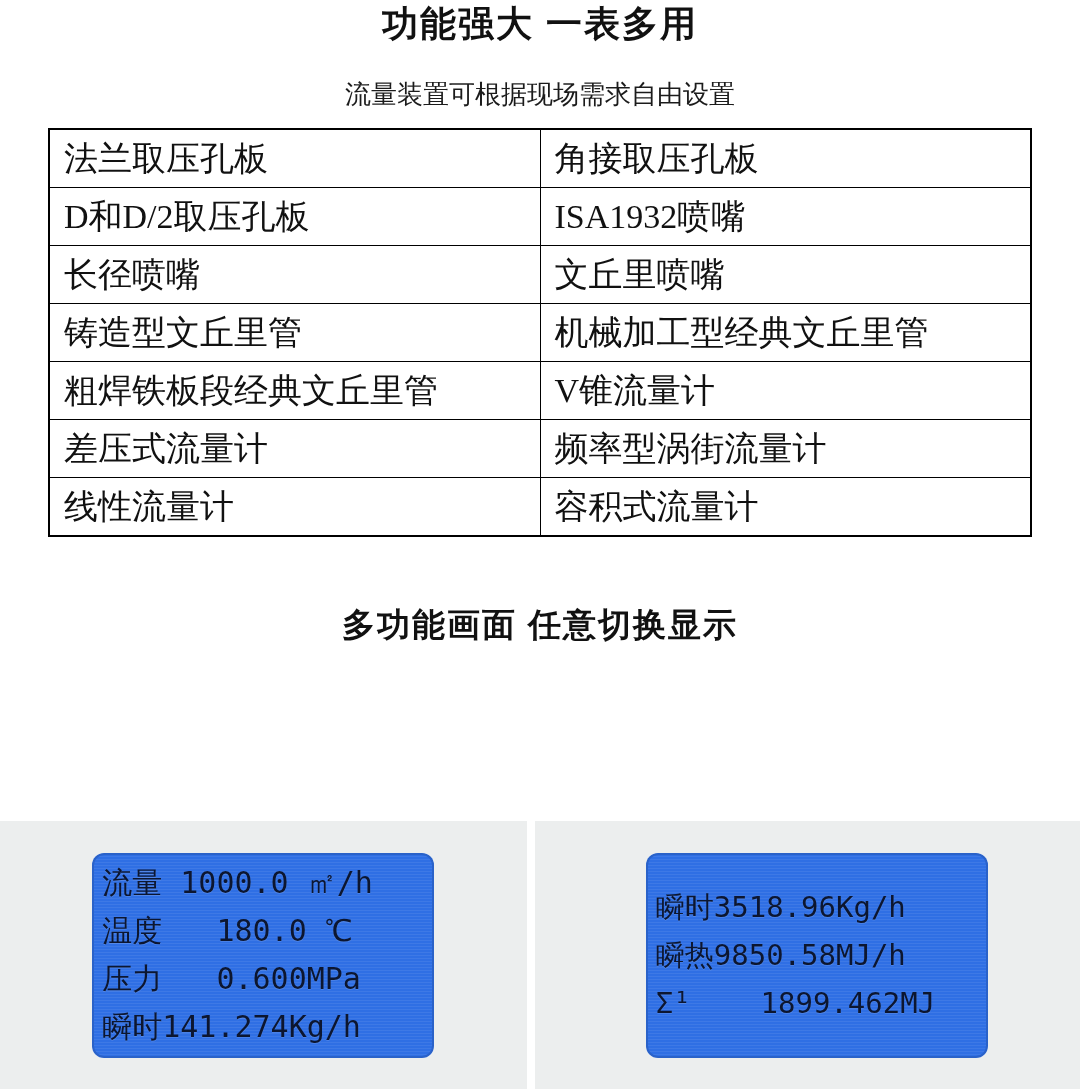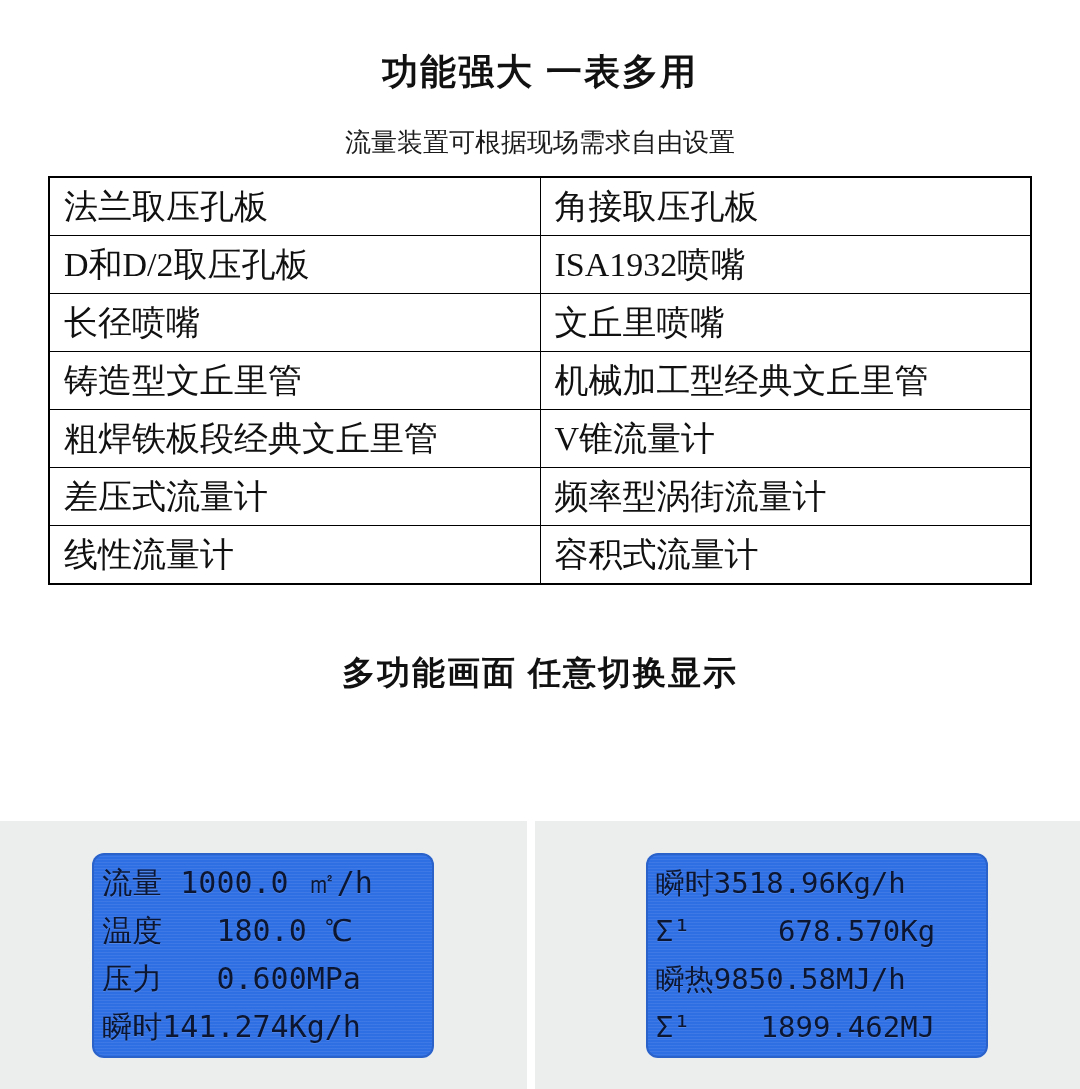--- a/index.html
+++ b/index.html
@@ -18,21 +18,20 @@
   .page {
     width: 1080px;
     height: 1089px;
     position: relative;
   }
   .headline {
     text-align: center;
     font-weight: bold;
     font-size: 36px;
     letter-spacing: 2px;
-    padding-top: 48px;
     color: #111111;
   }
   .subhead {
     text-align: center;
     font-size: 26px;
     margin-top: 28px;
     color: #1b1b1b;
   }
   .lead {
     font-size: 25px;
@@ -164,20 +163,19 @@
       <div class="lcd lcd-left">
         <div class="lcd-line">流量 1000.0 ㎡/h</div>
         <div class="lcd-line">温度   180.0 ℃</div>
         <div class="lcd-line">压力   0.600MPa</div>
         <div class="lcd-line">瞬时141.274Kg/h</div>
       </div>
     </div>
     <div class="screen-panel right">
       <div class="lcd lcd-right">
         <div class="lcd-line">瞬时3518.96Kg/h</div>
-        <div class="lcd-line">Σ¹     678.570Kg</div>
         <div class="lcd-line">瞬热9850.58MJ/h</div>
         <div class="lcd-line">Σ¹    1899.462MJ</div>
       </div>
     </div>
   </div>
 
 </div>
 
 </body></html>

